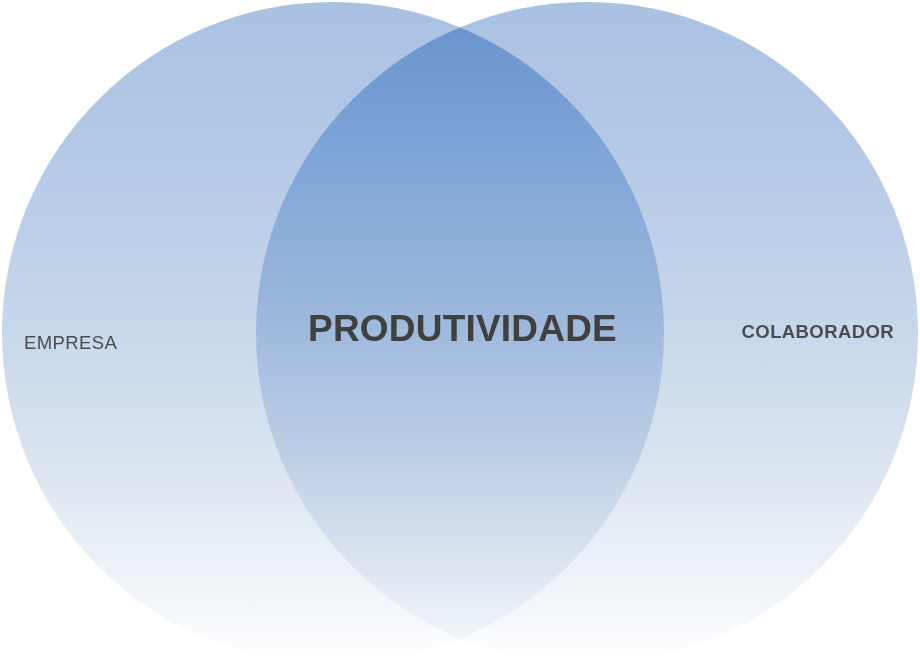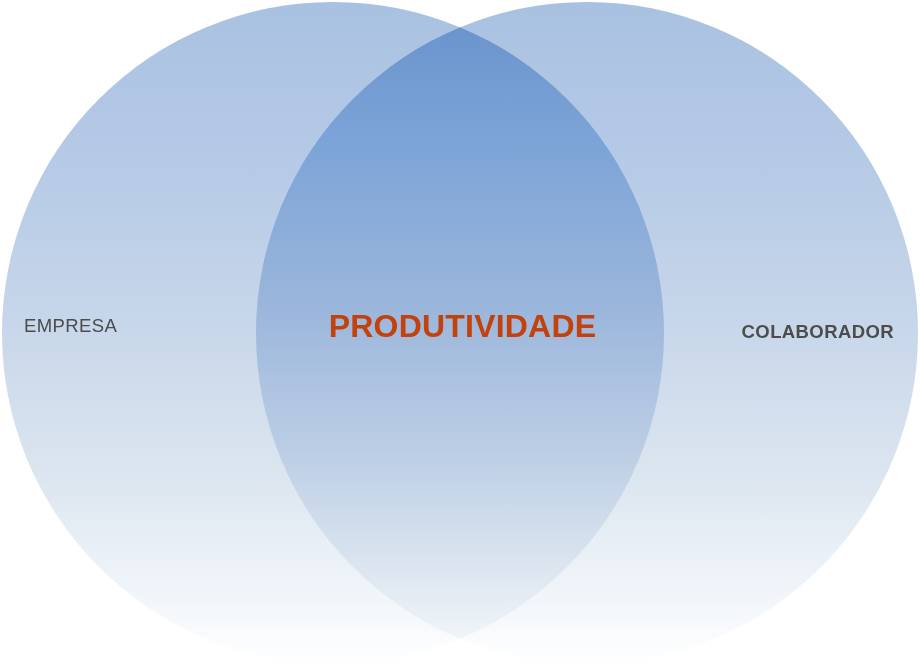--- a/index.html
+++ b/index.html
@@ -28,43 +28,43 @@
     display: block;
   }
   .venn-label {
     position: absolute;
     color: #4c4c4c;
     white-space: nowrap;
     line-height: 1;
   }
   #label-left {
     left: 24px;
-    top: 317px;
+    top: 334px;
     font-size: 18.5px;
     font-weight: 400;
     letter-spacing: 0.4px;
   }
   #label-right {
     right: 26px;
     top: 323px;
     font-size: 18.5px;
     font-weight: 700;
     letter-spacing: 0.4px;
     text-align: right;
   }
   #label-center {
     left: 0;
     right: 0;
     top: 310px;
     margin-left: 5px;
     text-align: center;
-    font-size: 32px;
+    font-size: 37px;
     font-weight: 700;
     letter-spacing: 0.2px;
-    color: #c2410c;
+    color: #404040;
   }
 </style>
 </head>
 <body>
 
 <div id="venn-stage">
 
   <svg id="venn-svg" viewBox="0 0 920 668" xmlns="http://www.w3.org/2000/svg">
     <defs>
       <linearGradient id="gradCircle" x1="0" y1="0" x2="0" y2="1">

